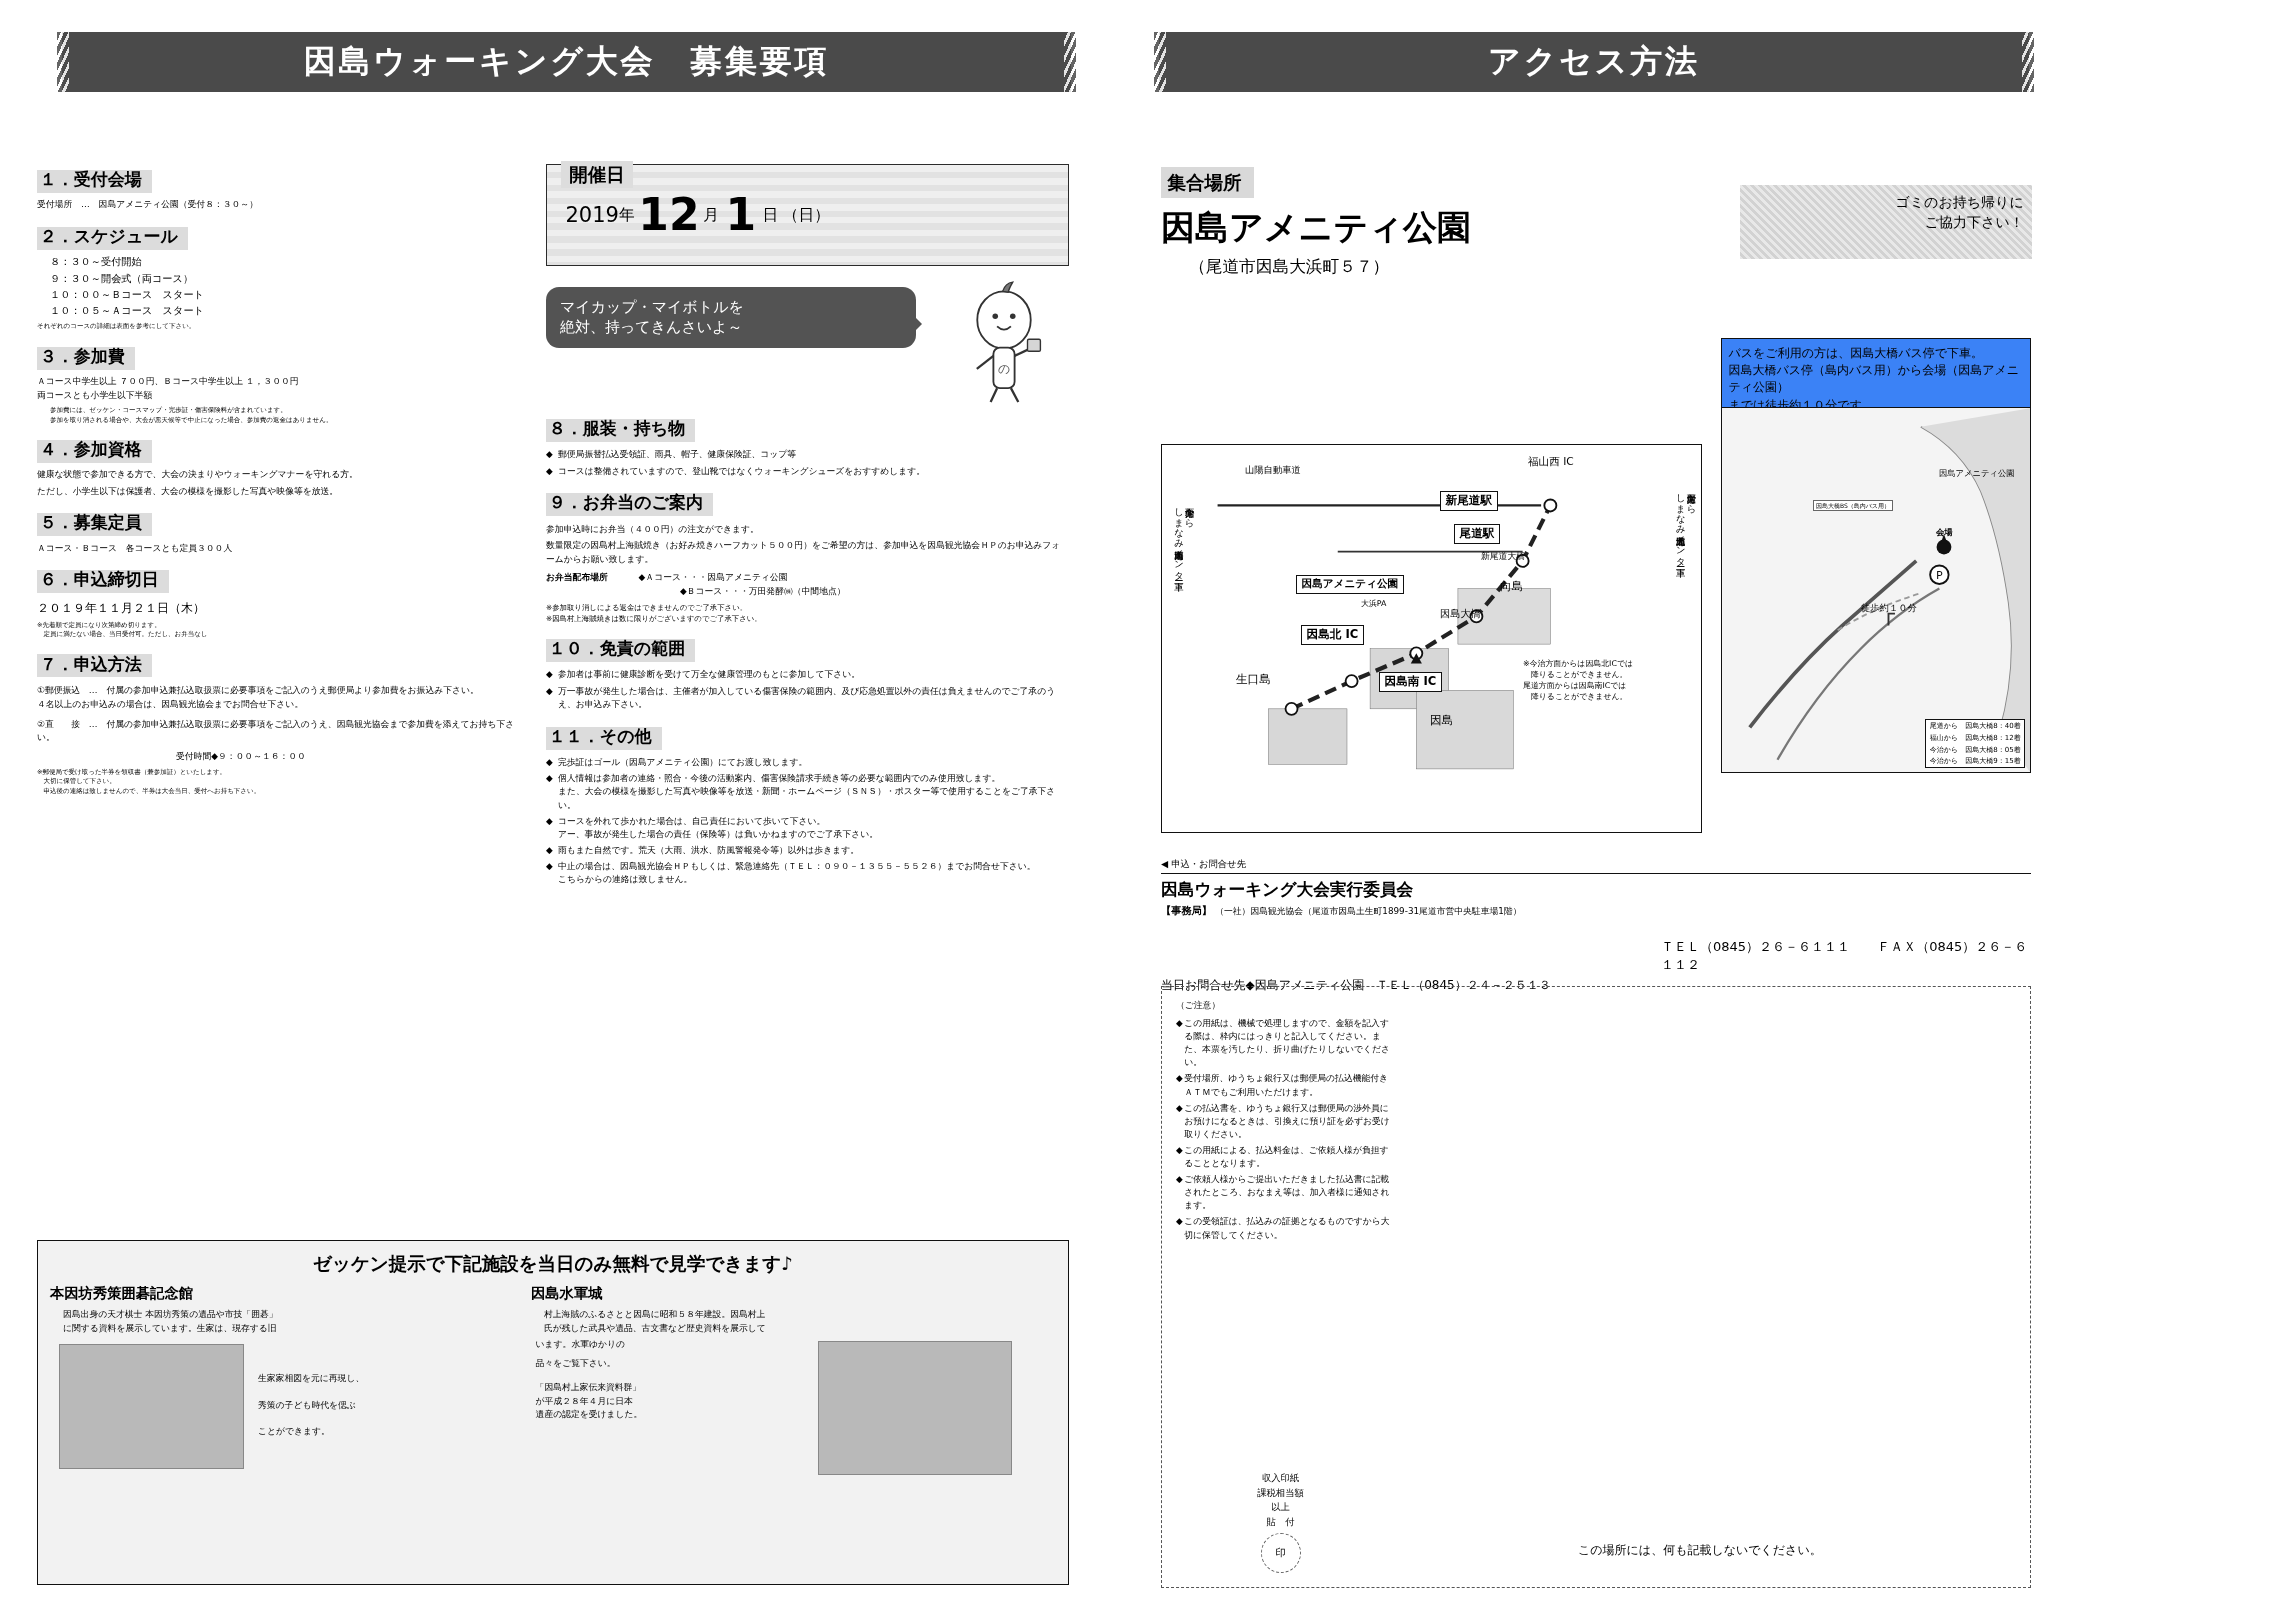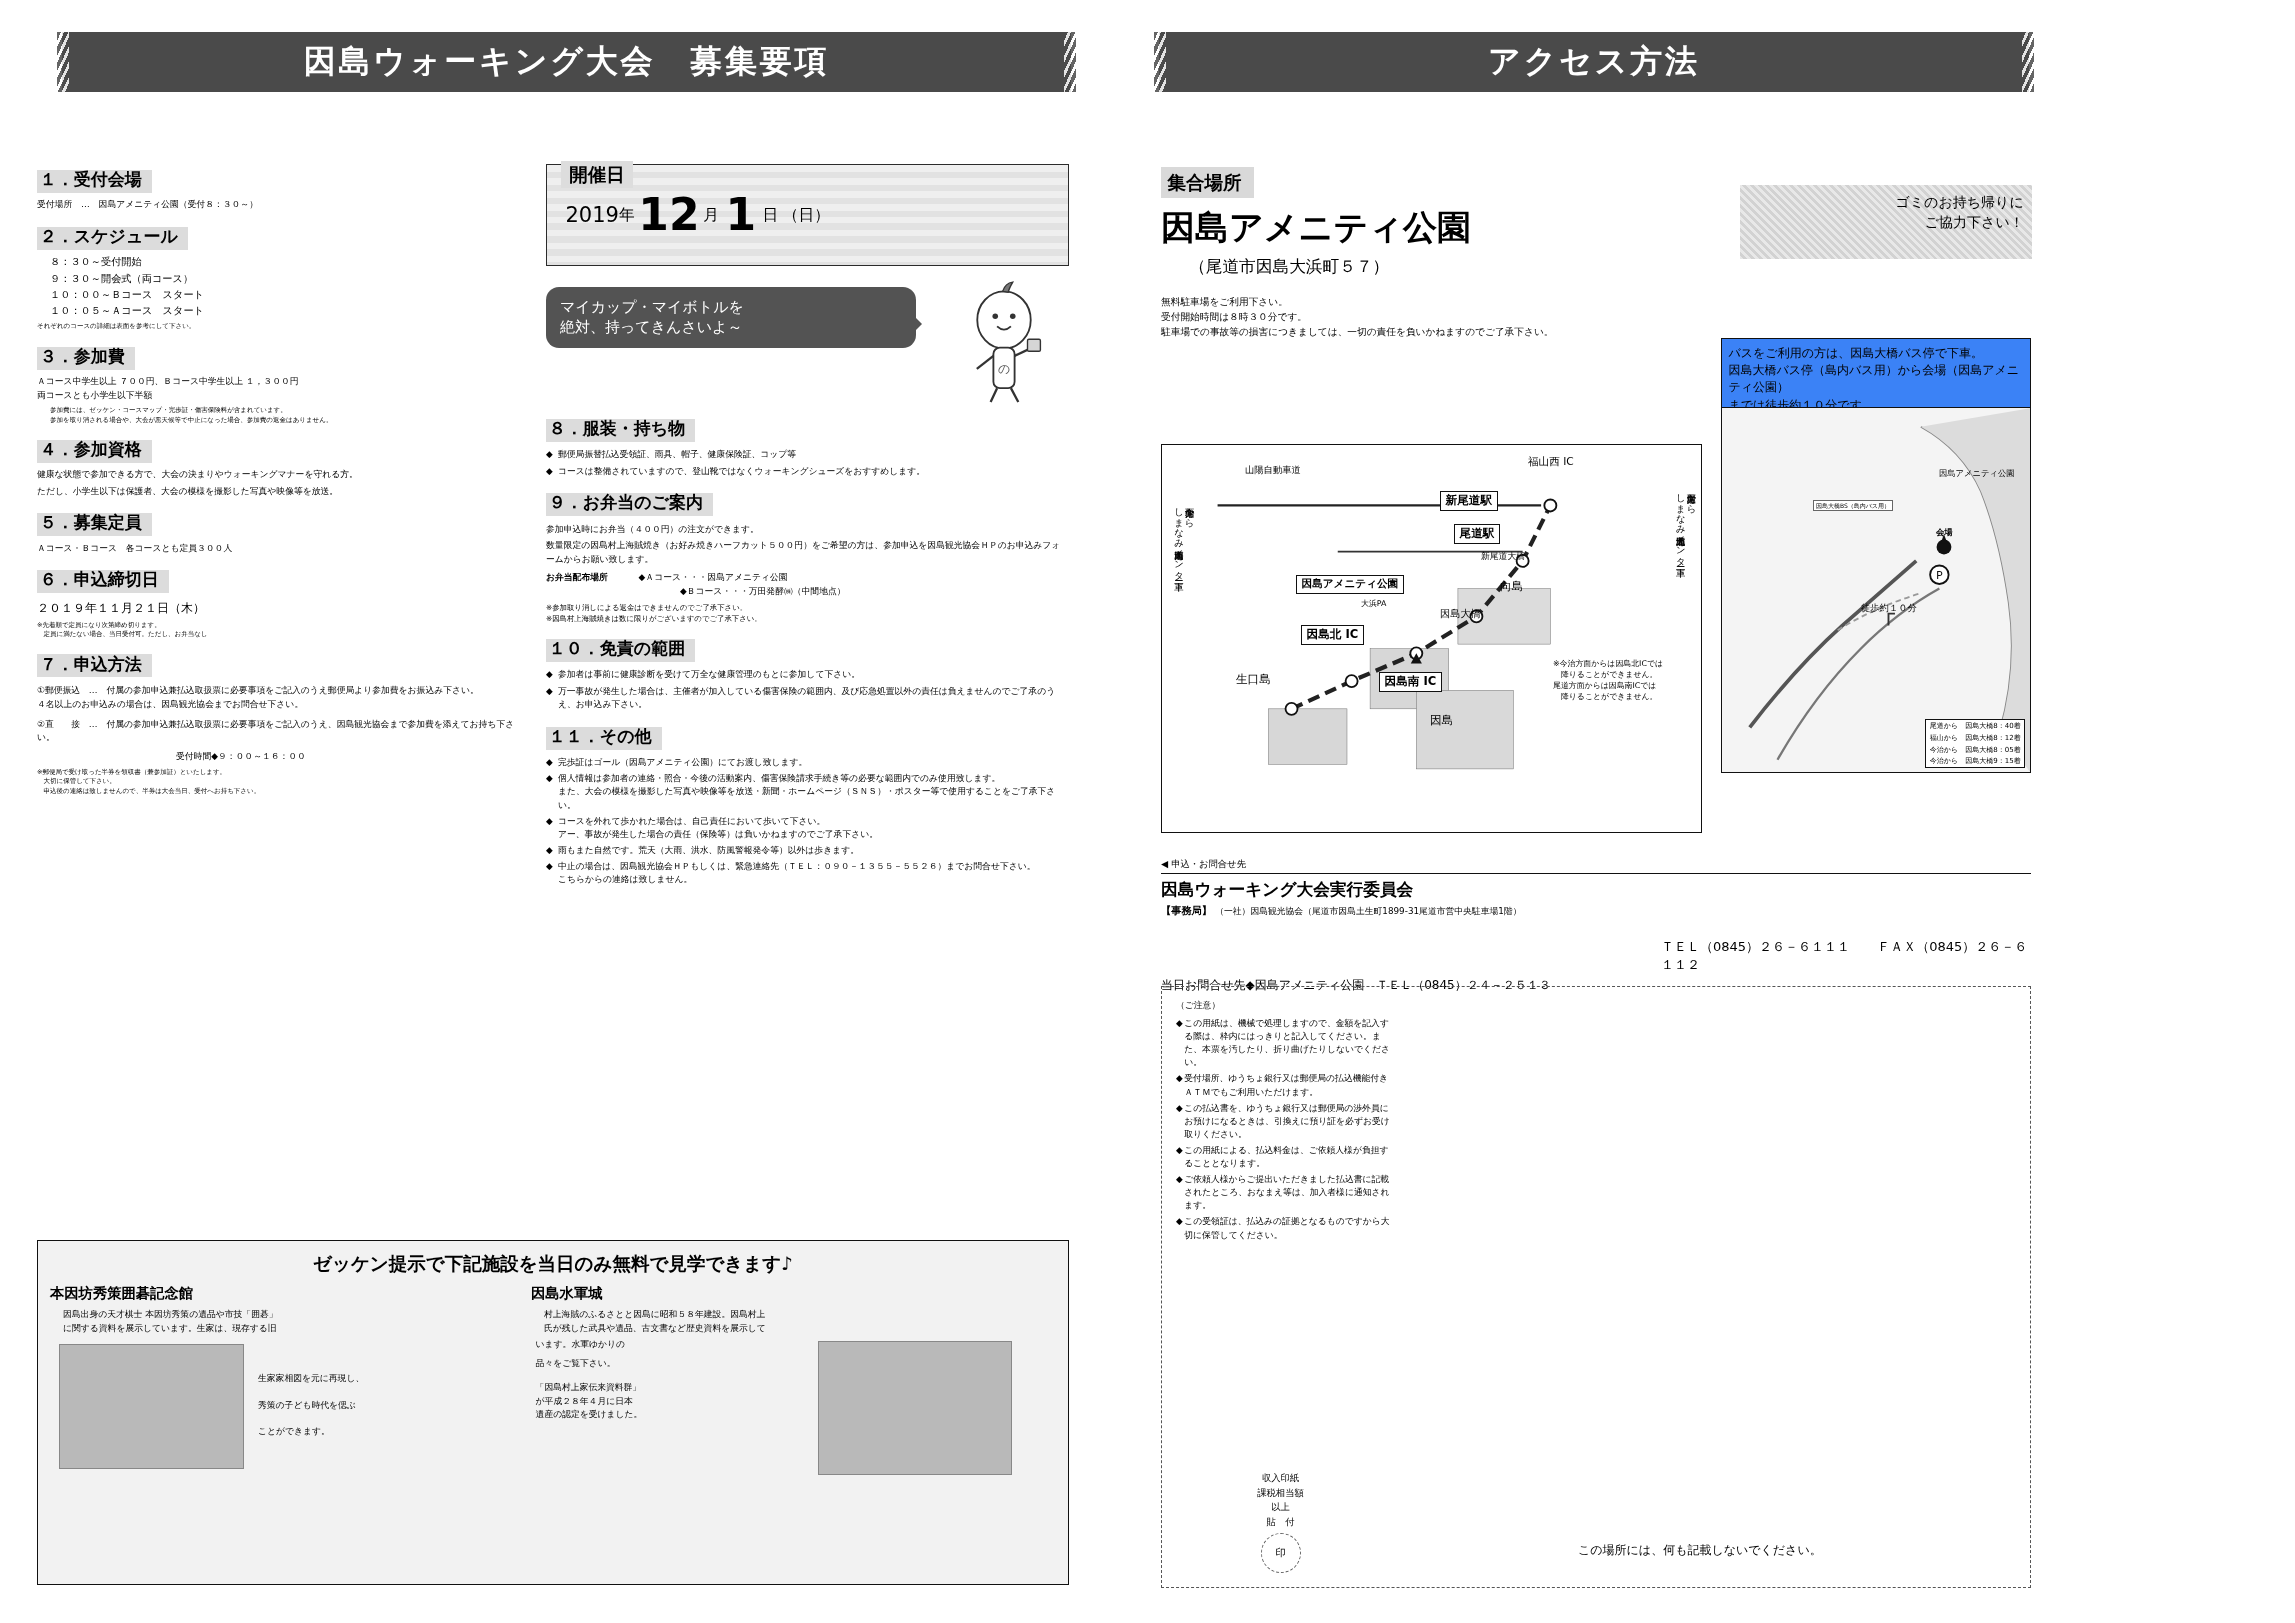--- a/index.html
+++ b/index.html
@@ -360,23 +360,20 @@
         </div>
         <div class="photo" style="position:absolute; left:287px; top:2.8px; width:194px; height:134px;"></div>
       </div>
     </div>
   </div>
 
   <div id="r-meeting">
     <div class="hdr" style="font-size:18.5px">集合場所</div>
     <div style="font-size:34px; font-weight:bold; margin-top:7.4px">因島アメニティ公園</div>
     <div style="font-size:16.7px; margin-top:3.7px; padding-left:28px">（尾道市因島大浜町５７）</div>
-    <div class="small nb" style="margin-top:16.7px; width:518px; font-size:9.7px">無料駐車場をご利用下さい。
-受付開始時間は８時３０分です。
-駐車場での事故等の損害につきましては、一切の責任を負いかねますのでご了承下さい。</div>
   </div>
 
   <div id="r-note" class="nb">ゴミのお持ち帰りに
 ご協力下さい！</div>
 
   <div id="mapbox1">
     <div class="xsmall nb" style="position:absolute; left:4.6px; top:56px; width:28px; line-height:1.15; writing-mode:vertical-rl; font-size:9.3px;">今治方面から
 しまなみ海道因島南インター下車</div>
     <div class="xsmall nb" style="position:absolute; right:4.6px; top:42px; width:28px; line-height:1.15; writing-mode:vertical-rl; font-size:9.3px;">尾道方面から
 しまなみ海道因島北インター下車</div>
@@ -404,21 +401,21 @@
     <div style="position:absolute; left:292px; top:79px; font-size:11.6px; font-weight:bold; background:#fff; border:0.9px solid #111; padding:1.4px 4.6px;">尾道駅</div>
     <div style="position:absolute; left:319px; top:106px; font-size:8.8px;">新尾道大橋</div>
     <div style="position:absolute; left:338px; top:134px; font-size:11.6px;">向島</div>
     <div style="position:absolute; left:134px; top:130px; font-size:10.6px; font-weight:bold; background:#fff; border:0.9px solid #111; padding:1.4px 4.6px;">因島アメニティ公園</div>
     <div style="position:absolute; left:278px; top:162px; font-size:10.2px;">因島大橋</div>
     <div style="position:absolute; left:199px; top:153px; font-size:7.9px;">大浜PA</div>
     <div style="position:absolute; left:139px; top:180px; font-size:11.6px; font-weight:bold; background:#fff; border:0.9px solid #111; padding:1.4px 4.6px;">因島北 IC</div>
     <div style="position:absolute; left:217px; top:227px; font-size:11.6px; font-weight:bold; background:#fff; border:0.9px solid #111; padding:1.4px 4.6px;">因島南 IC</div>
     <div style="position:absolute; left:74px; top:227px; font-size:11.6px;">生口島</div>
     <div style="position:absolute; left:268px; top:268px; font-size:11.6px;">因島</div>
-    <div class="nb" style="position:absolute; left:361px; top:213px; font-size:7.9px; line-height:1.4;margin-left:30px;">※今治方面からは因島北ICでは
+    <div class="nb" style="position:absolute; left:361px; top:213px; font-size:7.9px; line-height:1.4;">※今治方面からは因島北ICでは
 　降りることができません。
 尾道方面からは因島南ICでは
 　降りることができません。</div>
   </div>
 
   <div id="mapbox2">
     <div id="bus-note" class="nb">バスをご利用の方は、因島大橋バス停で下車。
 因島大橋バス停（島内バス用）から会場（因島アメニティ公園）
 までは徒歩約１０分です。</div>
     <div id="map2-img">

